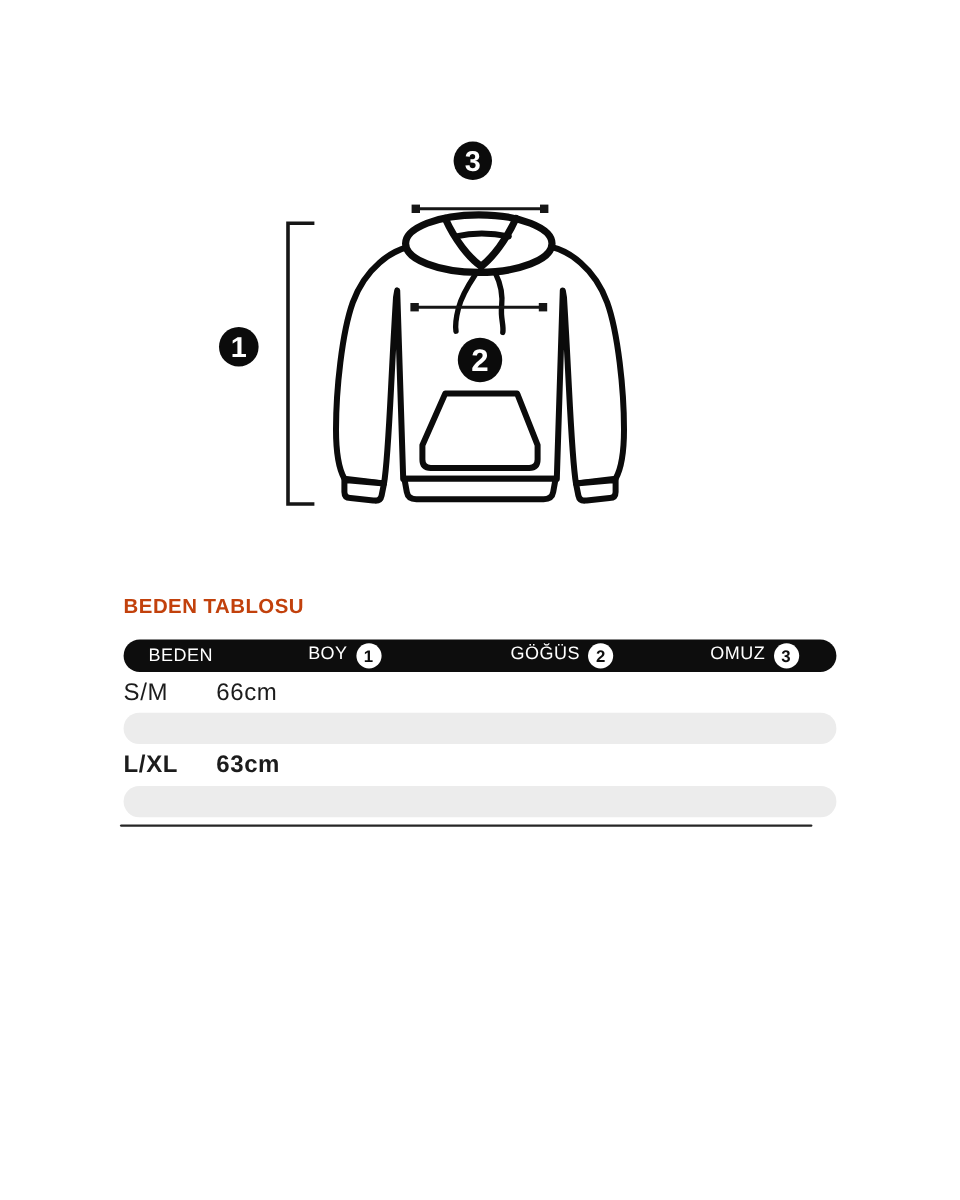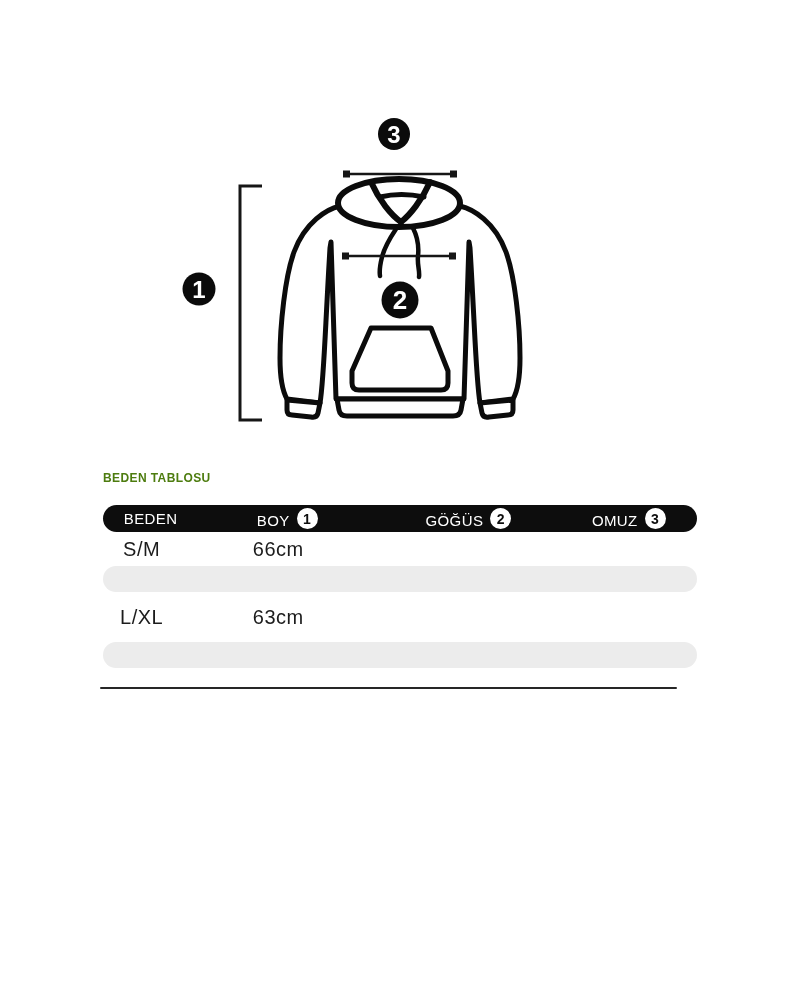--- a/index.html
+++ b/index.html
@@ -15,42 +15,43 @@
     position: absolute;
     left: 0; top: 0;
     width: 800px; height: 460px;
   }
   .chart {
     position: absolute;
     left: 103px; top: 468px;
     width: 594px;
   }
   .chart-title {
-    font-size: 12px;
+    font-size: 17px;
     font-weight: 700;
     letter-spacing: 0.4px;
-    color: #4d7c0f;
+    color: #c2410c;
     height: 20px;
     line-height: 20px;
+    margin-top: 28px;
   }
   .tbl-header {
     margin-top: 17px;
     height: 27px;
     background: #0d0d0d;
     border-radius: 14px;
     display: grid;
     grid-template-columns: 13% 33% 28% 26%;
     align-items: center;
     color: #ffffff;
     font-size: 15px;
     letter-spacing: 0.4px;
   }
   .th {
     display: flex;
-    align-items: flex-end;
+    align-items: flex-start;
     justify-content: center;
     gap: 7px;
     white-space: nowrap;
     padding-left: 18px;
   }
   .hbadge {
     width: 21px; height: 21px;
     background: #ffffff;
     color: #0d0d0d;
     border-radius: 50%;
@@ -62,22 +63,22 @@
   }
   .trow {
     display: grid;
     grid-template-columns: 13% 33% 28% 26%;
     align-items: center;
     font-size: 20px;
     letter-spacing: 0.5px;
     color: #1c1c1c;
   }
   .trow.r1 { height: 34px; }
-  .trow.r2 { height: 50px; }
-  .td { text-align: center; white-space: nowrap; }
+  .trow.r2 { height: 35px; font-weight: bold; }
+  .td { text-align: left; white-space: nowrap; }
   .stripe {
     height: 26px;
     background: #ececec;
     border-radius: 13px;
   }
   .divider {
     position: absolute;
     left: 100px; top: 687px;
     width: 577px; height: 2px;
     background: #262626;

